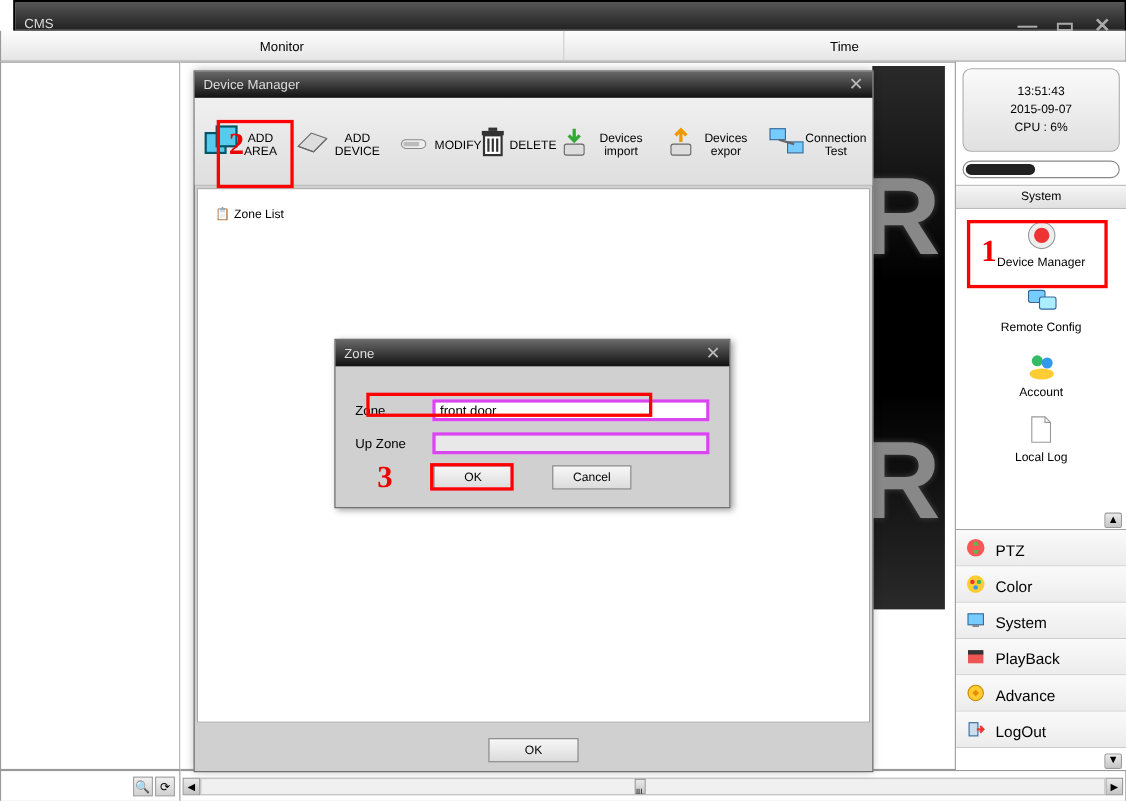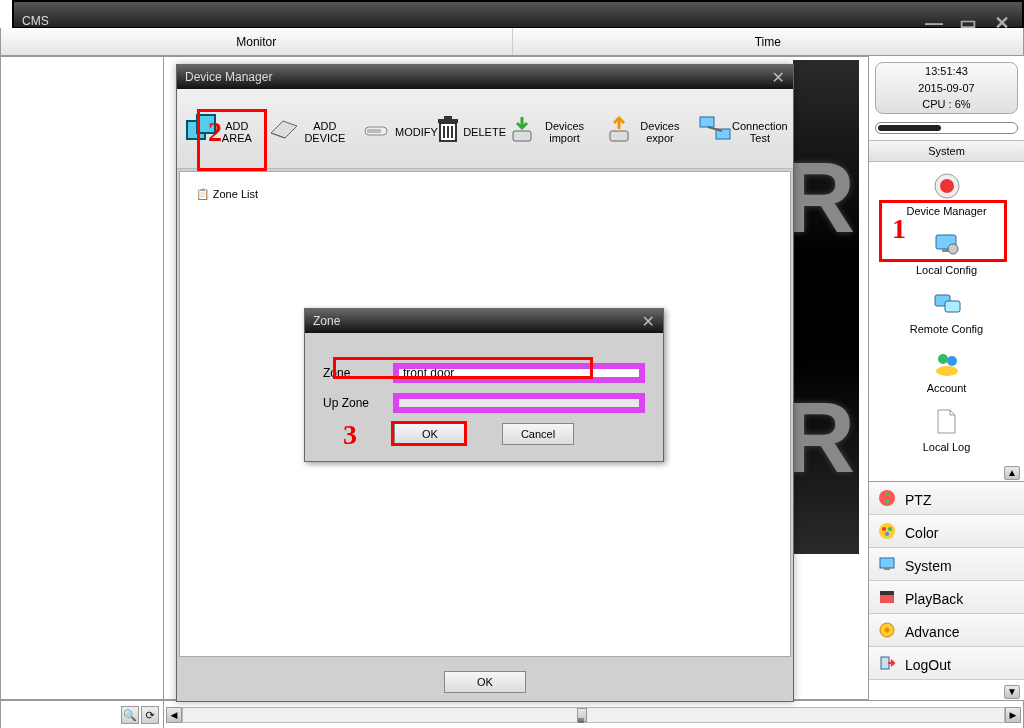--- a/index.html
+++ b/index.html
@@ -16,21 +16,21 @@
 .menubar-item { flex: 1; text-align: center; line-height: 28px; font-size: 12px; border-right: 1px solid #ccc; }
 .menubar-item:last-child { border-right: none; }
 
 
 .main-area { display: flex; height: 644px; }
 .left-panel { width: 164px; border: 1px solid #999; background: #fff; }
 .center-panel { flex: 1; background: #fff; border: 1px solid #999; border-left: none; position: relative; }
 .right-panel { width: 155px; display: flex; flex-direction: column; }
 
 
-.status-box { margin: 6px 6px 2px 6px; background: linear-gradient(to bottom, #fafafa, #e0e0e0); border: 1px solid #aaa; border-radius: 8px; padding: 0; text-align: center; font-size: 11px; line-height: 1.5; }
+.status-box { margin: 6px 6px 2px 6px; background: linear-gradient(to bottom, #fafafa, #e0e0e0); border: 1px solid #aaa; border-radius: 8px; padding: 12px; text-align: center; font-size: 11px; line-height: 1.5; }
 .progress-bar { margin: 6px; height: 16px; border: 1px solid #888; border-radius: 8px; background: #fff; position: relative; overflow: hidden; }
 .progress-fill { position: absolute; left: 2px; top: 2px; bottom: 2px; width: 45%; background: #222; border-radius: 6px; }
 
 .section-header { background: linear-gradient(to bottom, #f5f5f5, #e0e0e0); border-top: 1px solid #bbb; border-bottom: 1px solid #bbb; padding: 4px; text-align: center; font-size: 11px; }
 .system-icons { padding: 8px 4px; display: flex; flex-direction: column; gap: 12px; }
 .sys-item { text-align: center; font-size: 11px; cursor: pointer; }
 .sys-icon { width: 32px; height: 32px; margin: 0 auto 3px; display: flex; align-items: center; justify-content: center; }
 
 .bottom-list { border-top: 1px solid #999; }
 .list-row { display: flex; align-items: flex-end; gap: 8px; padding: 6px 8px; font-size: 14px; background: linear-gradient(to bottom, #fafafa, #ececec); border-bottom: 1px solid #ccc; cursor: pointer; }
@@ -57,21 +57,21 @@
 .dm-tool-icon { width: 40px; height: 40px; margin-bottom: 5px; display:flex;align-items:center;justify-content:center; }
 .dm-tree { background: #fff; margin: 2px; height: 486px; border: 1px solid #aaa; padding: 16px; font-size: 11px; position: relative; }
 .dm-footer { text-align: center; padding: 12px; }
 .dm-ok { width: 82px; height: 22px; background: linear-gradient(to bottom,#f7f7f7,#dcdcdc); border: 1px solid #888; font-size: 11px; cursor:pointer; }
 
 
 .dlg-zone { position: absolute; left: 304px; top: 308px; width: 360px; height: 154px; background: #d0d0d0; border: 1px solid #666; box-shadow: 2px 2px 6px rgba(0,0,0,0.4); }
 .zone-body { padding: 30px 18px 10px; font-size: 12px; }
 .zone-row { display:flex; align-items:center; margin-bottom: 10px; }
 .zone-label { width: 70px; }
-.zone-input { flex: 1; height: 20px; border: 6px solid #d946ef; background: #fff; padding: 0 4px; font-size: 12px; }
+.zone-input { flex: 1; height: 20px; border: 3px solid #d946ef; background: #fff; padding: 0 4px; font-size: 12px; }
 .zone-btns { display: flex; gap: 36px; justify-content: center; margin-top: 8px; }
 .zone-btn { width: 72px; height: 22px; background: linear-gradient(to bottom,#f7f7f7,#dcdcdc); border: 1px solid #888; font-size: 11px; cursor:pointer; }
 
 
 .hl { position: absolute; border: 3px solid #f00; pointer-events: none; }
 .hl-num { position: absolute; color: #e00; font-family: "Times New Roman", serif; font-size: 28px; font-weight: bold; pointer-events: none; }
 
 
 .video-bg { position: absolute; left: 793px; top: 60px; width: 66px; height: 494px; background: linear-gradient(to bottom, #2a2a2a, #000 40%, #000 60%, #2a2a2a); overflow:hidden; }
 .video-letter { color: #888; font-size: 100px; font-weight: bold; font-family: Arial Black, sans-serif; position:absolute; left:-10px; text-shadow: 0 0 6px #444; }
@@ -115,30 +115,20 @@
           <svg width="28" height="28">
               <circle cx="14" cy="14" r="12" fill="#eee" stroke="#999"></circle>
               <circle cx="14" cy="14" r="7" fill="#e33"></circle>
             </svg>
         </div>
         <div>Device Manager</div>
       </div>
       <div class="sys-item">
         <div class="sys-icon">
           <svg width="28" height="28">
-              <rect x="3" y="4" width="20" height="14" rx="2" fill="#7cf" stroke="#369"></rect>
-              <rect x="9" y="18" width="8" height="3" fill="#888"></rect>
-              <circle cx="20" cy="18" r="5" fill="#ccc" stroke="#666"></circle>
-            </svg>
-        </div>
-        <div>Local Config</div>
-      </div>
-      <div class="sys-item">
-        <div class="sys-icon">
-          <svg width="28" height="28">
               <rect x="2" y="5" width="15" height="11" rx="2" fill="#7cf" stroke="#369"></rect>
               <rect x="12" y="11" width="15" height="11" rx="2" fill="#aef" stroke="#369"></rect>
             </svg>
         </div>
         <div>Remote Config</div>
       </div>
       <div class="sys-item">
         <div class="sys-icon">
           <svg width="28" height="28">
               <circle cx="10" cy="10" r="5" fill="#3b6"></circle>

